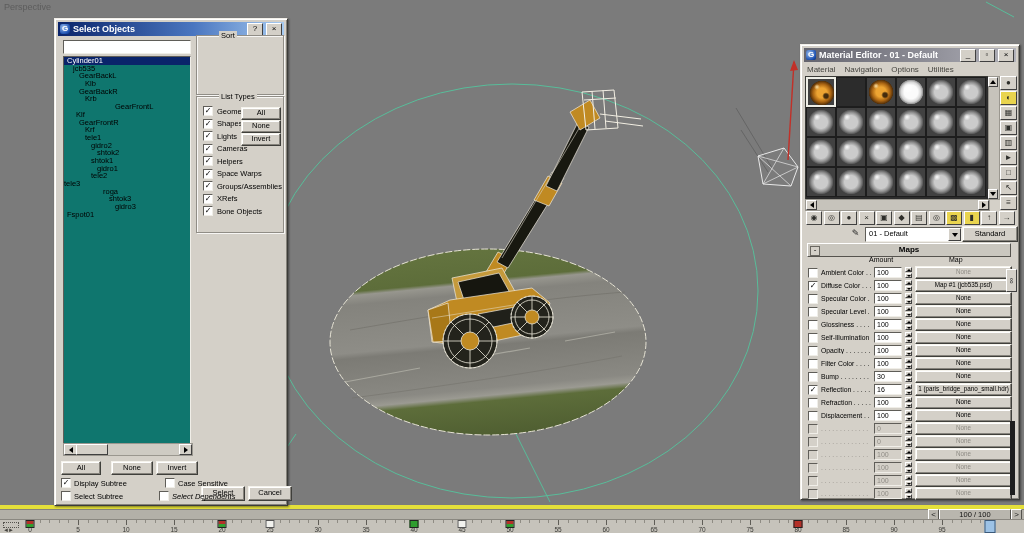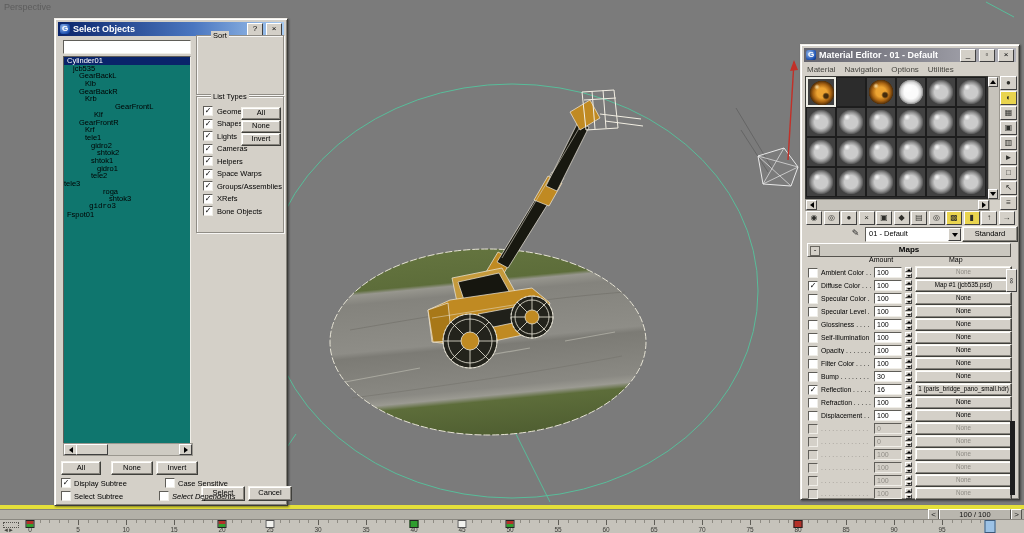--- a/index.html
+++ b/index.html
@@ -19,21 +19,21 @@
   .ttext{color:#fff;font-size:9px;font-weight:bold;white-space:nowrap;flex:1;}
   .appicon{width:10px;height:10px;background:radial-gradient(circle at 35% 35%,#9cc0f0,#1c50b0 70%,#082868);
            border-radius:2px;color:#fff;font-size:8px;line-height:10px;text-align:center;font-weight:bold;}
   .wbtn{width:14px;height:11px;background:#d4d0c8;border:1px solid;border-color:#fff #404040 #404040 #fff;
         font-size:8px;line-height:9px;text-align:center;color:#000;flex:0 0 auto;}
   .b{position:absolute;background:#d4d0c8;border:1px solid;border-color:#f5f3ec #3f3f3b #3f3f3b #f5f3ec;
      box-shadow:inset -1px -1px 0 #86837c, inset 1px 1px 0 #fff;
      font-size:7.5px;text-align:center;color:#000;}
   .sunkw{background:#fff;border:1px solid;border-color:#5f5d58 #f0eee8 #f0eee8 #5f5d58;}
   .grp{position:absolute;border:1px solid #908d86;box-shadow:inset 1px 1px 0 rgba(255,255,255,.8),1px 1px 0 rgba(255,255,255,.8);}
-  .glabel{position:absolute;top:-5px;left:14px;background:#d4d0c8;padding:0 2px;font-size:7.5px;color:#000;line-height:9px;}
+  .glabel{position:absolute;top:-5px;left:22px;background:#d4d0c8;padding:0 2px;font-size:7.5px;color:#000;line-height:9px;}
   .cb{width:8px;height:8px;background:#fff;border:1px solid;border-color:#5f5d58 #f0eee8 #f0eee8 #5f5d58;
       font-size:8px;line-height:7px;text-align:center;color:#000;flex:0 0 auto;}
   .radio{width:8px;height:8px;border-radius:50%;background:#fff;border:1px solid #6a6862;position:relative;flex:0 0 auto;}
   .radio.on::after{content:"";position:absolute;left:2px;top:2px;width:4px;height:4px;border-radius:50%;background:#86837c;}
   .optrow,.cbrow{display:flex;align-items:center;gap:4px;height:12.5px;}
   .dimlbl{font-size:7.5px;color:#86837c;}
   .cblbl{font-size:7.5px;color:#000;white-space:nowrap;}
   .arrow-up,.arrow-dn,.arrow-l,.arrow-r{width:0;height:0;display:inline-block;}
   .arrow-up{border-left:3px solid transparent;border-right:3px solid transparent;border-bottom:4px solid #000;}
   .arrow-dn{border-left:3px solid transparent;border-right:3px solid transparent;border-top:4px solid #000;}
@@ -233,33 +233,33 @@
     </div>
     <div id="dlg-input" class="sunkw"></div>
     <div id="objlist">
         <div class="obj sel" style="padding-left: 3px;">Cylinder01</div>
         <div class="obj" style="padding-left: 9px;">jcb535</div>
         <div class="obj" style="padding-left: 15px;">GearBackL</div>
         <div class="obj" style="padding-left: 21px;">Klb</div>
         <div class="obj" style="padding-left: 15px;">GearBackR</div>
         <div class="obj" style="padding-left: 21px;">Krb</div>
         <div class="obj" style="padding-left: 15px; margin-left: 36px;">GearFrontL</div>
-        <div class="obj" style="padding-left: 30px;">Klf</div>
+        <div class="obj" style="padding-left: 12px;">Klf</div>
         <div class="obj" style="padding-left: 15px;">GearFrontR</div>
         <div class="obj" style="padding-left: 21px;">Krf</div>
         <div class="obj" style="padding-left: 21px;">tele1</div>
         <div class="obj" style="padding-left: 27px;">gidro2</div>
         <div class="obj" style="padding-left: 33px;">shtok2</div>
         <div class="obj" style="padding-left: 27px;">shtok1</div>
         <div class="obj" style="padding-left: 33px;">gidro1</div>
         <div class="obj" style="padding-left: 27px;">tele2</div>
         <div class="obj" style="">tele3</div>
         <div class="obj" style="padding-left: 39px;">roga</div>
         <div class="obj" style="padding-left: 45px;">shtok3</div>
-        <div class="obj" style="padding-left: 25px; font-family: Liberation Mono, monospace;">gidro3</div>
+        <div class="obj" style="padding-left: 51px;">gidro3</div>
         <div class="obj" style="padding-left: 3px;">Fspot01</div>
       </div>
     <div id="list-hscroll">
       <div class="sb-btn" style="left:0;">
           <span class="arrow-l"></span>
         </div>
       <div id="list-hthumb"></div>
       <div class="sb-btn" style="right:0;">
           <span class="arrow-r"></span>
         </div>

